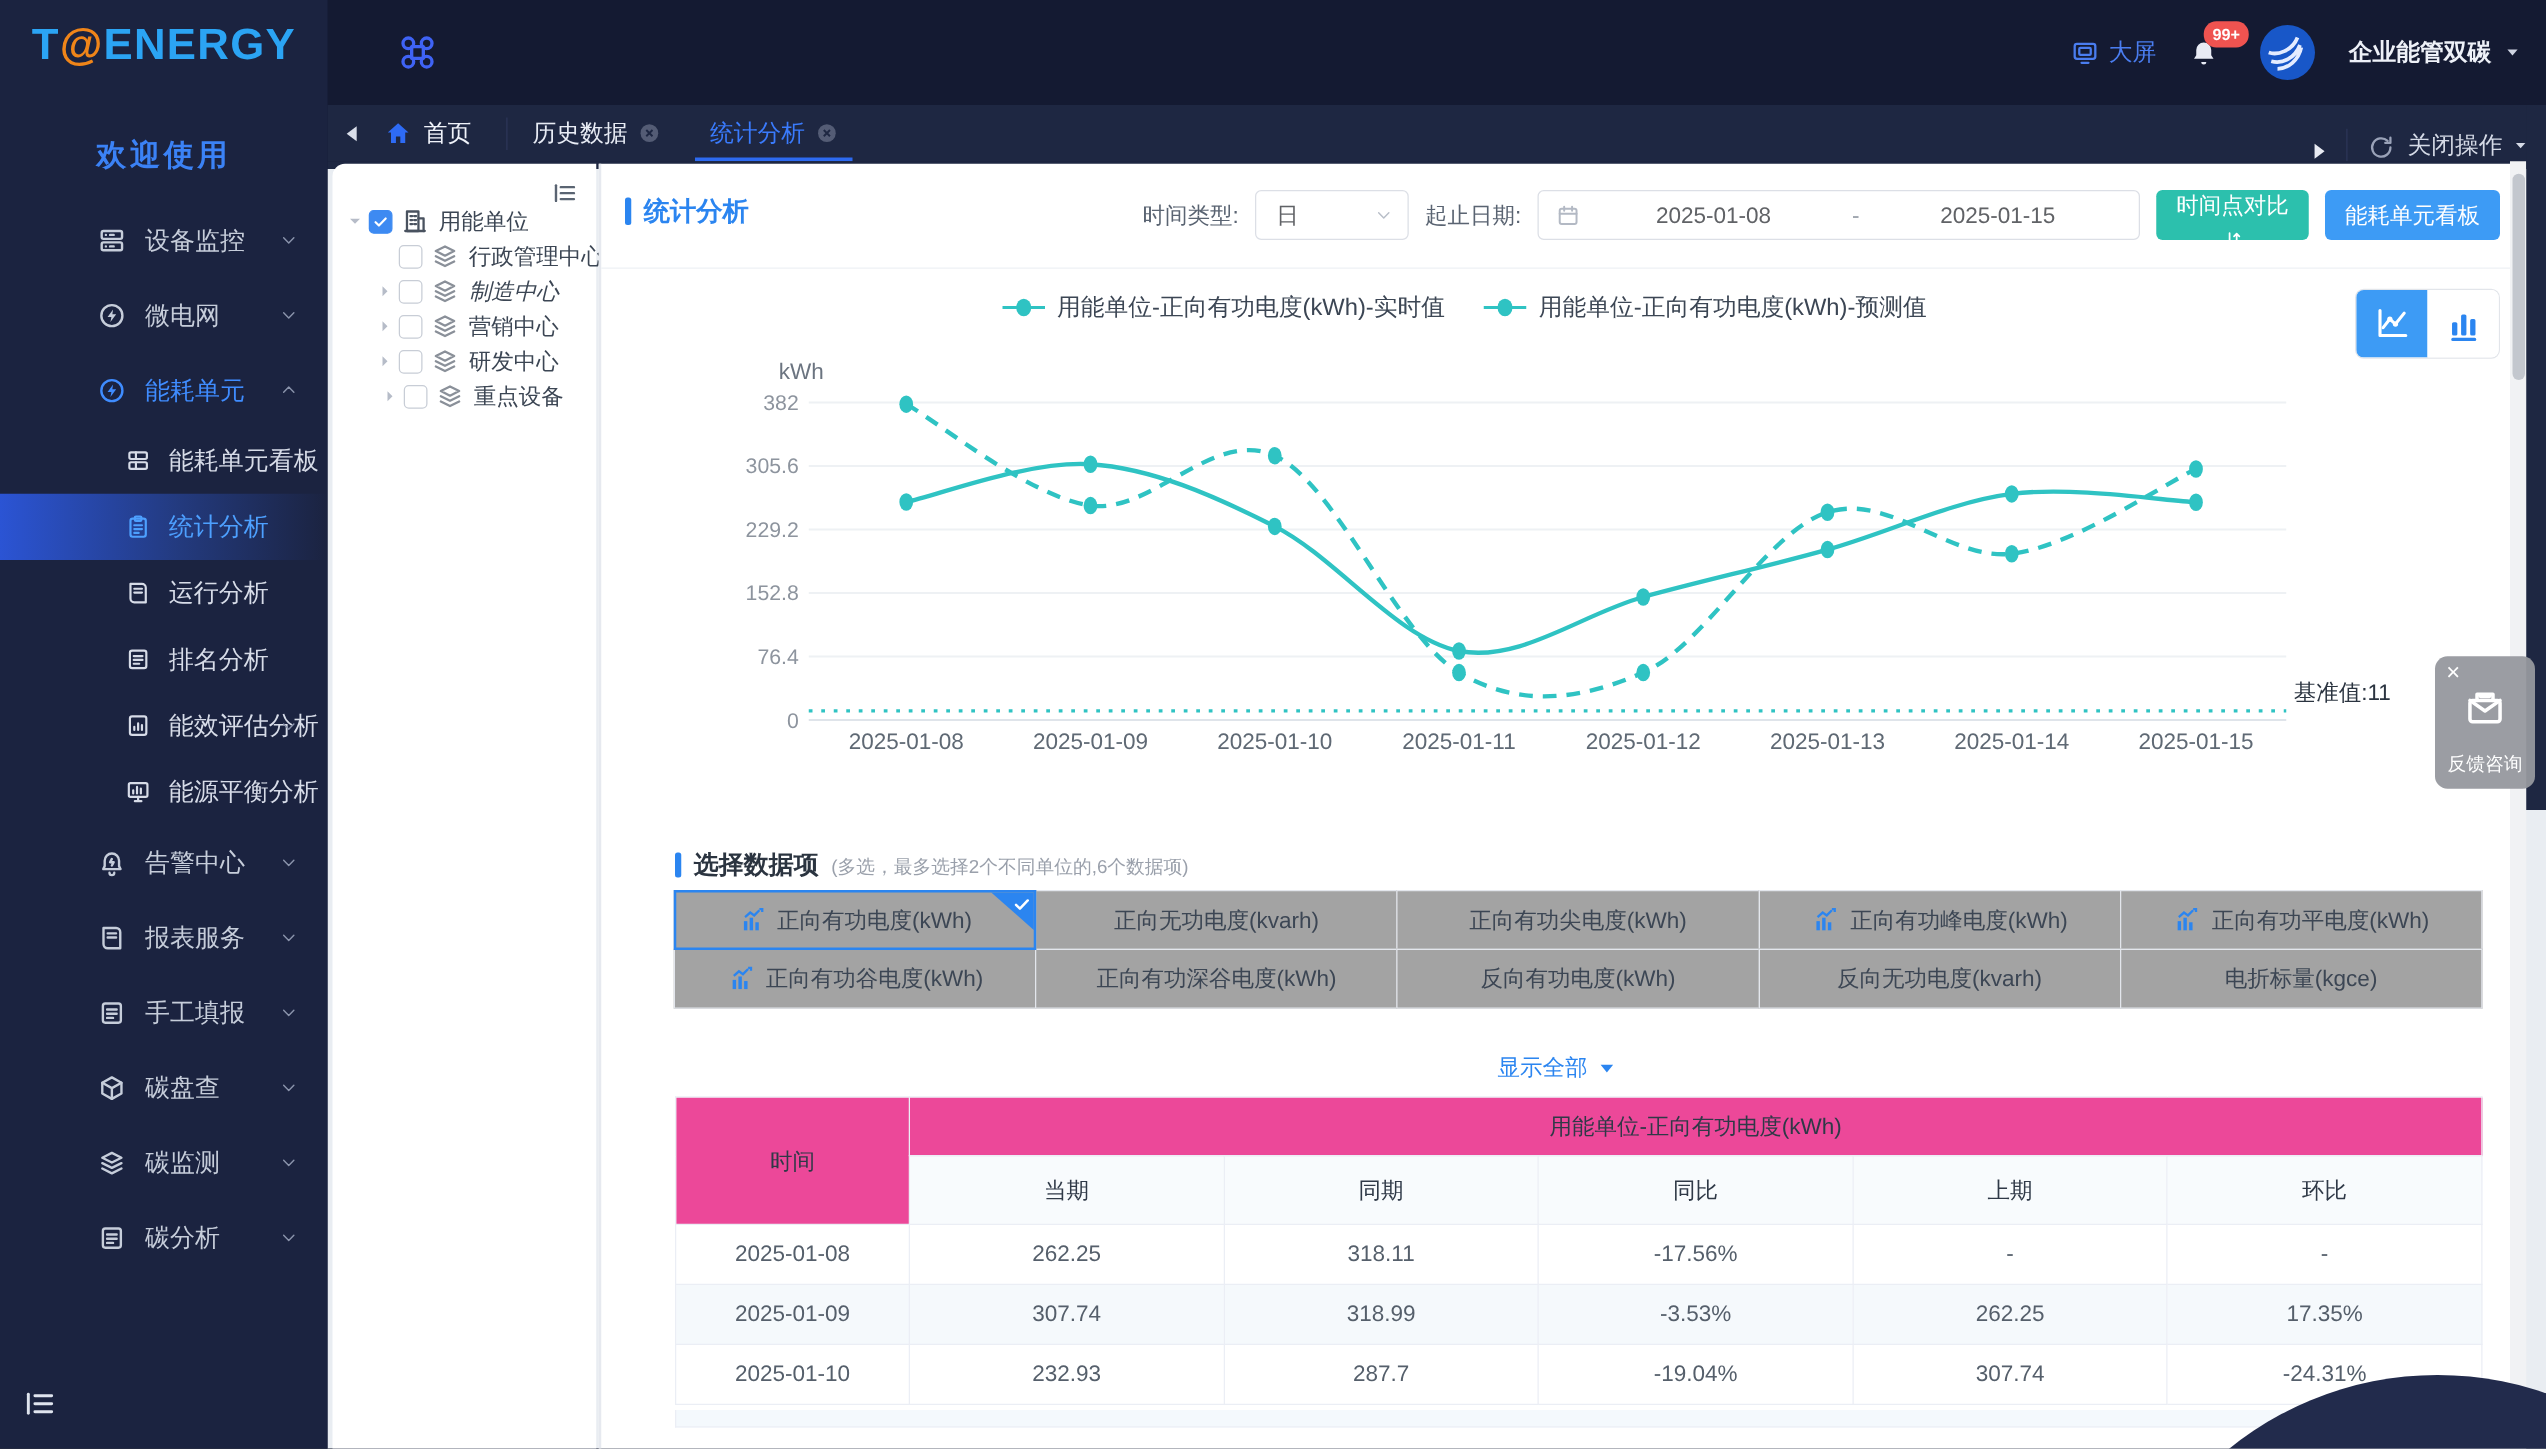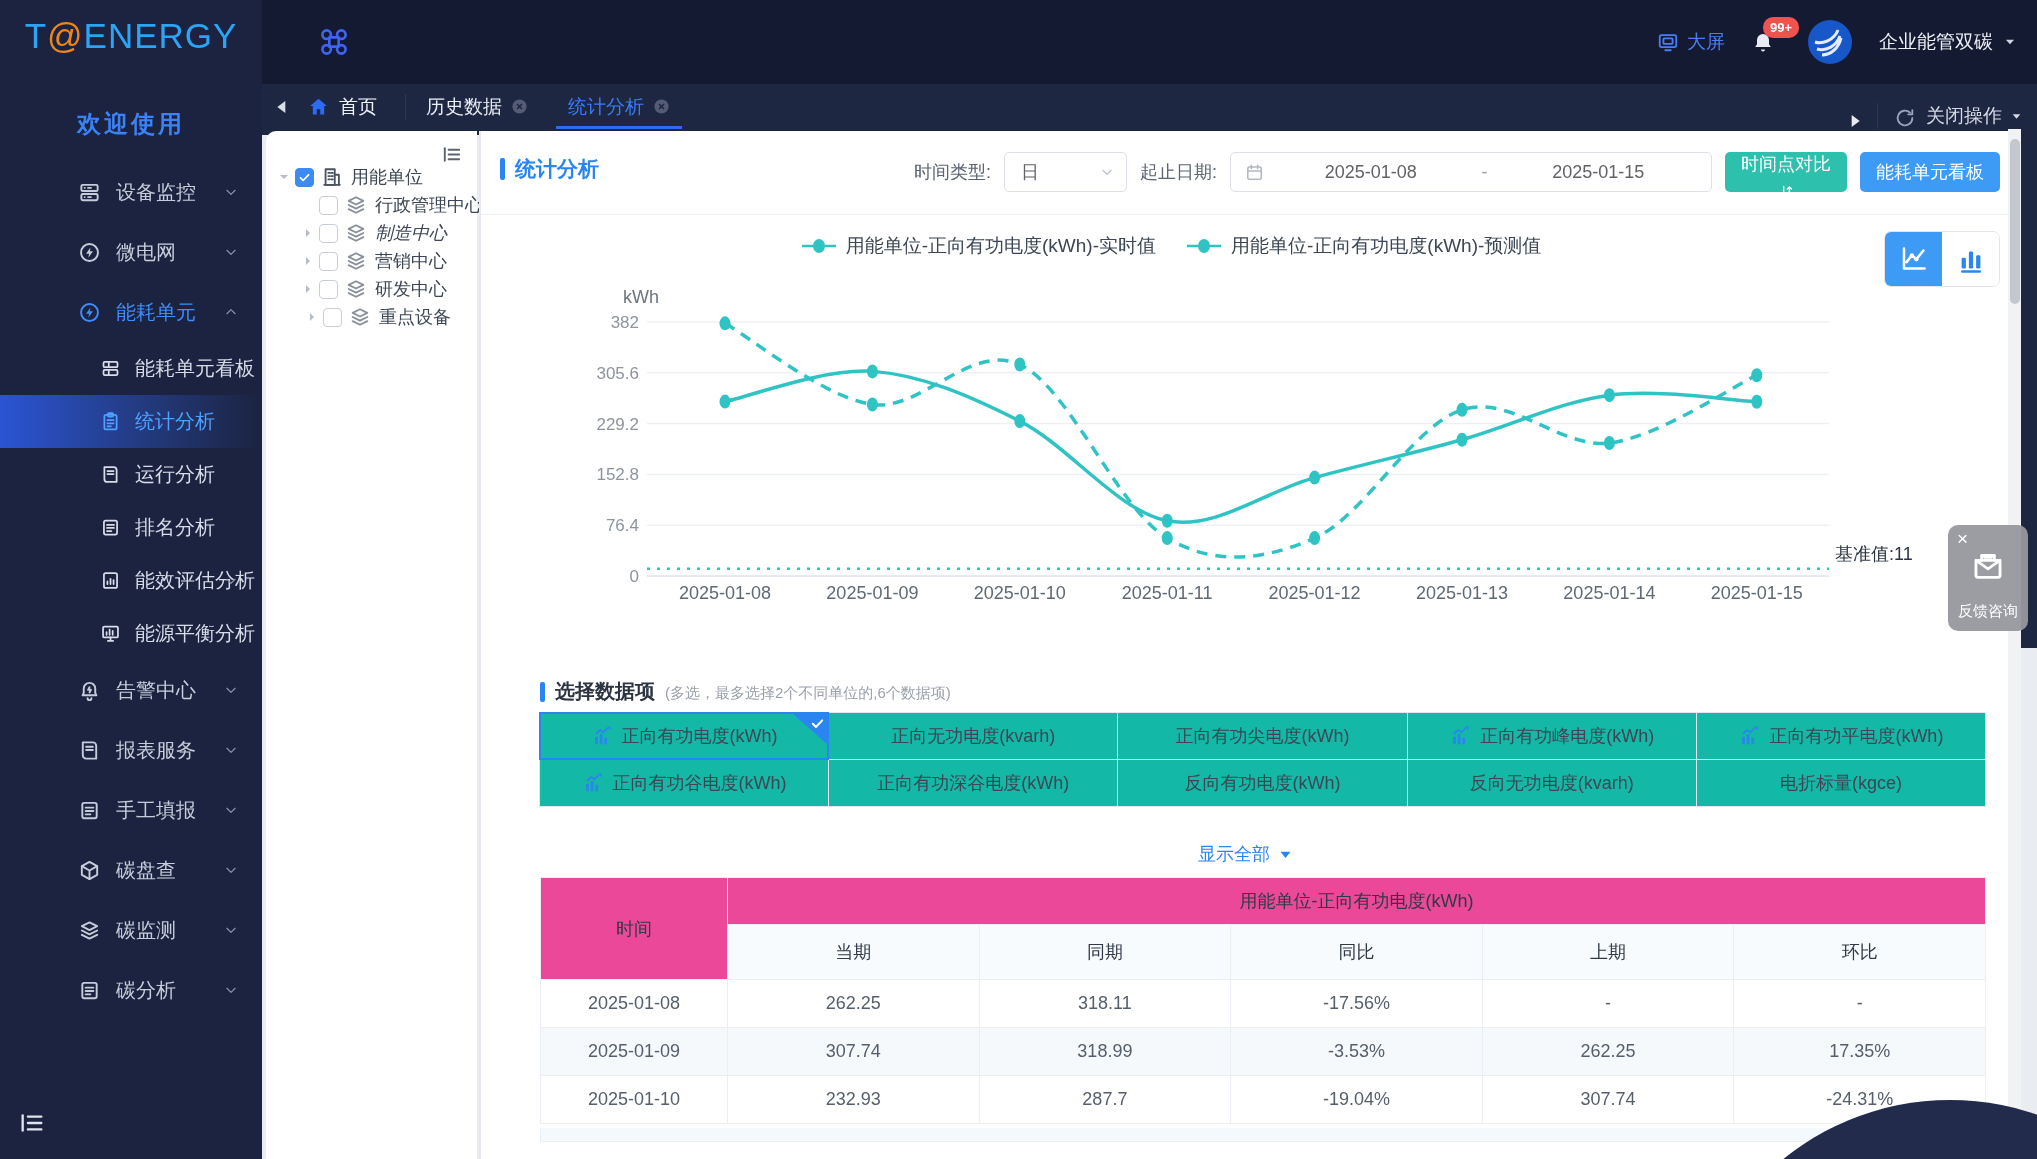--- a/index.html
+++ b/index.html
@@ -10,26 +10,26 @@
   #topbar { position:absolute; left:0; top:0; width:2037px; height:84px; background:#141a32; }
   .apps-btn { position:absolute; left:318px; top:26px; width:32px; height:32px; color:#3f63f5; cursor:pointer; }
   .tb-right { position:absolute; right:20px; top:0; height:84px; display:flex; align-items:center; gap:26px; }
   .bigscreen { display:flex; align-items:center; gap:8px; color:#4a7df0; font-size:19px; cursor:pointer; }
   .bigscreen svg { width:22px; height:22px; }
   .bell-wrap { position:relative; width:30px; height:30px; color:#e8ebf5; cursor:pointer; }
   .bell-wrap svg { width:24px; height:24px; margin-top:4px; }
   .badge { position:absolute; left:12px; top:-10px; background:#ef5350; color:#fff; font-size:13px; line-height:1;
            padding:4px 7px; border-radius:10px; font-weight:bold; }
   .avatar { width:46px; height:46px; border-radius:50%; overflow:hidden; cursor:pointer; }
-  .org { display:flex; align-items:center; gap:10px; color:#eef1f8; font-size:19px; cursor:pointer; }
+  .org { display:flex; align-items:center; gap:10px; color:#eef1f8; font-size:19px; cursor:pointer;font-weight:bold; }
   .org .chev { width:14px; height:14px; color:#cfd4e2; }
 
   
   #sidebar { position:absolute; left:0; top:0; width:262px; height:1159px; background:#1b2340; z-index:5; }
-  .logo { position:absolute; top:16px; left:0; width:262px; text-align:center; font-size:35px; font-weight:400;
+  .logo { position:absolute; top:16px; left:0; width:262px; text-align:center; font-size:35px; font-weight:700;
           letter-spacing:1px; color:#2ba4f4; white-space:nowrap; }
   .logo .at { color:#f08519; }
   .welcome { position:absolute; top:108px; width:262px; text-align:center; color:#3b82f6; font-size:24px;
              font-weight:bold; letter-spacing:3px; }
   #side-nav { position:absolute; top:162px; left:0; width:262px; }
   .nav-item { position:relative; height:60px; display:flex; align-items:center; padding-left:78px; color:#c6cdda;
               font-size:20px; cursor:pointer; }
   .nav-item .ni-icon { width:23px; height:23px; flex:0 0 23px; }
   .nav-item .ni-label { margin-left:15px; }
   .nav-item .ni-chev { position:absolute; right:24px; width:14px; height:14px; color:#8a93ab; }
@@ -112,21 +112,21 @@
   
   #chart-box { position:absolute; left:70px; top:150px; width:1400px; height:330px; }
 
   
   .sel-header { position:absolute; left:59px; top:547px; display:flex; align-items:baseline; gap:10px; }
   .sel-header .bar { width:5px; height:20px; background:#2b85f0; border-radius:2px; align-self:center; }
   .sel-header .txt { color:#2b3440; font-size:20px; font-weight:bold; }
   .sel-header .hint { color:#9aa0ab; font-size:15px; }
   #sel-grid { position:absolute; left:59px; top:581px; width:1446px; display:grid; grid-template-columns:repeat(5,1fr); }
   .sel-cell { height:48px; border:1px solid #e3e6ec; margin:0 0 -1px -1px; display:flex; align-items:center;
-              justify-content:center; gap:9px; font-size:18px; color:#3c4654; background:#14b8a6; cursor:pointer; position:relative; }
+              justify-content:center; gap:9px; font-size:18px; color:#3c4654; background:#a3a3a3; cursor:pointer; position:relative; }
   .sel-cell .ic { width:22px; height:22px; color:#2b85f0; }
   .sel-cell.selected { border:2px solid #2b85f0; z-index:2; }
   .sel-cell.selected::after { content:""; position:absolute; right:0; top:0; border-top:30px solid #2b85f0; border-left:34px solid transparent; }
   .sel-cell.selected .corner-check { position:absolute; right:2px; top:2px; width:15px; height:15px; color:#fff; z-index:3; }
   .showall { position:absolute; left:0; top:711px; width:1529px; display:flex; justify-content:center; align-items:center;
              gap:8px; color:#2b85f0; font-size:18px; cursor:pointer; }
   .showall svg { width:15px; height:15px; margin-top:3px; }
 
   
   #data-table { position:absolute; left:59px; top:746px; width:1446px; border-collapse:collapse; table-layout:fixed; }

